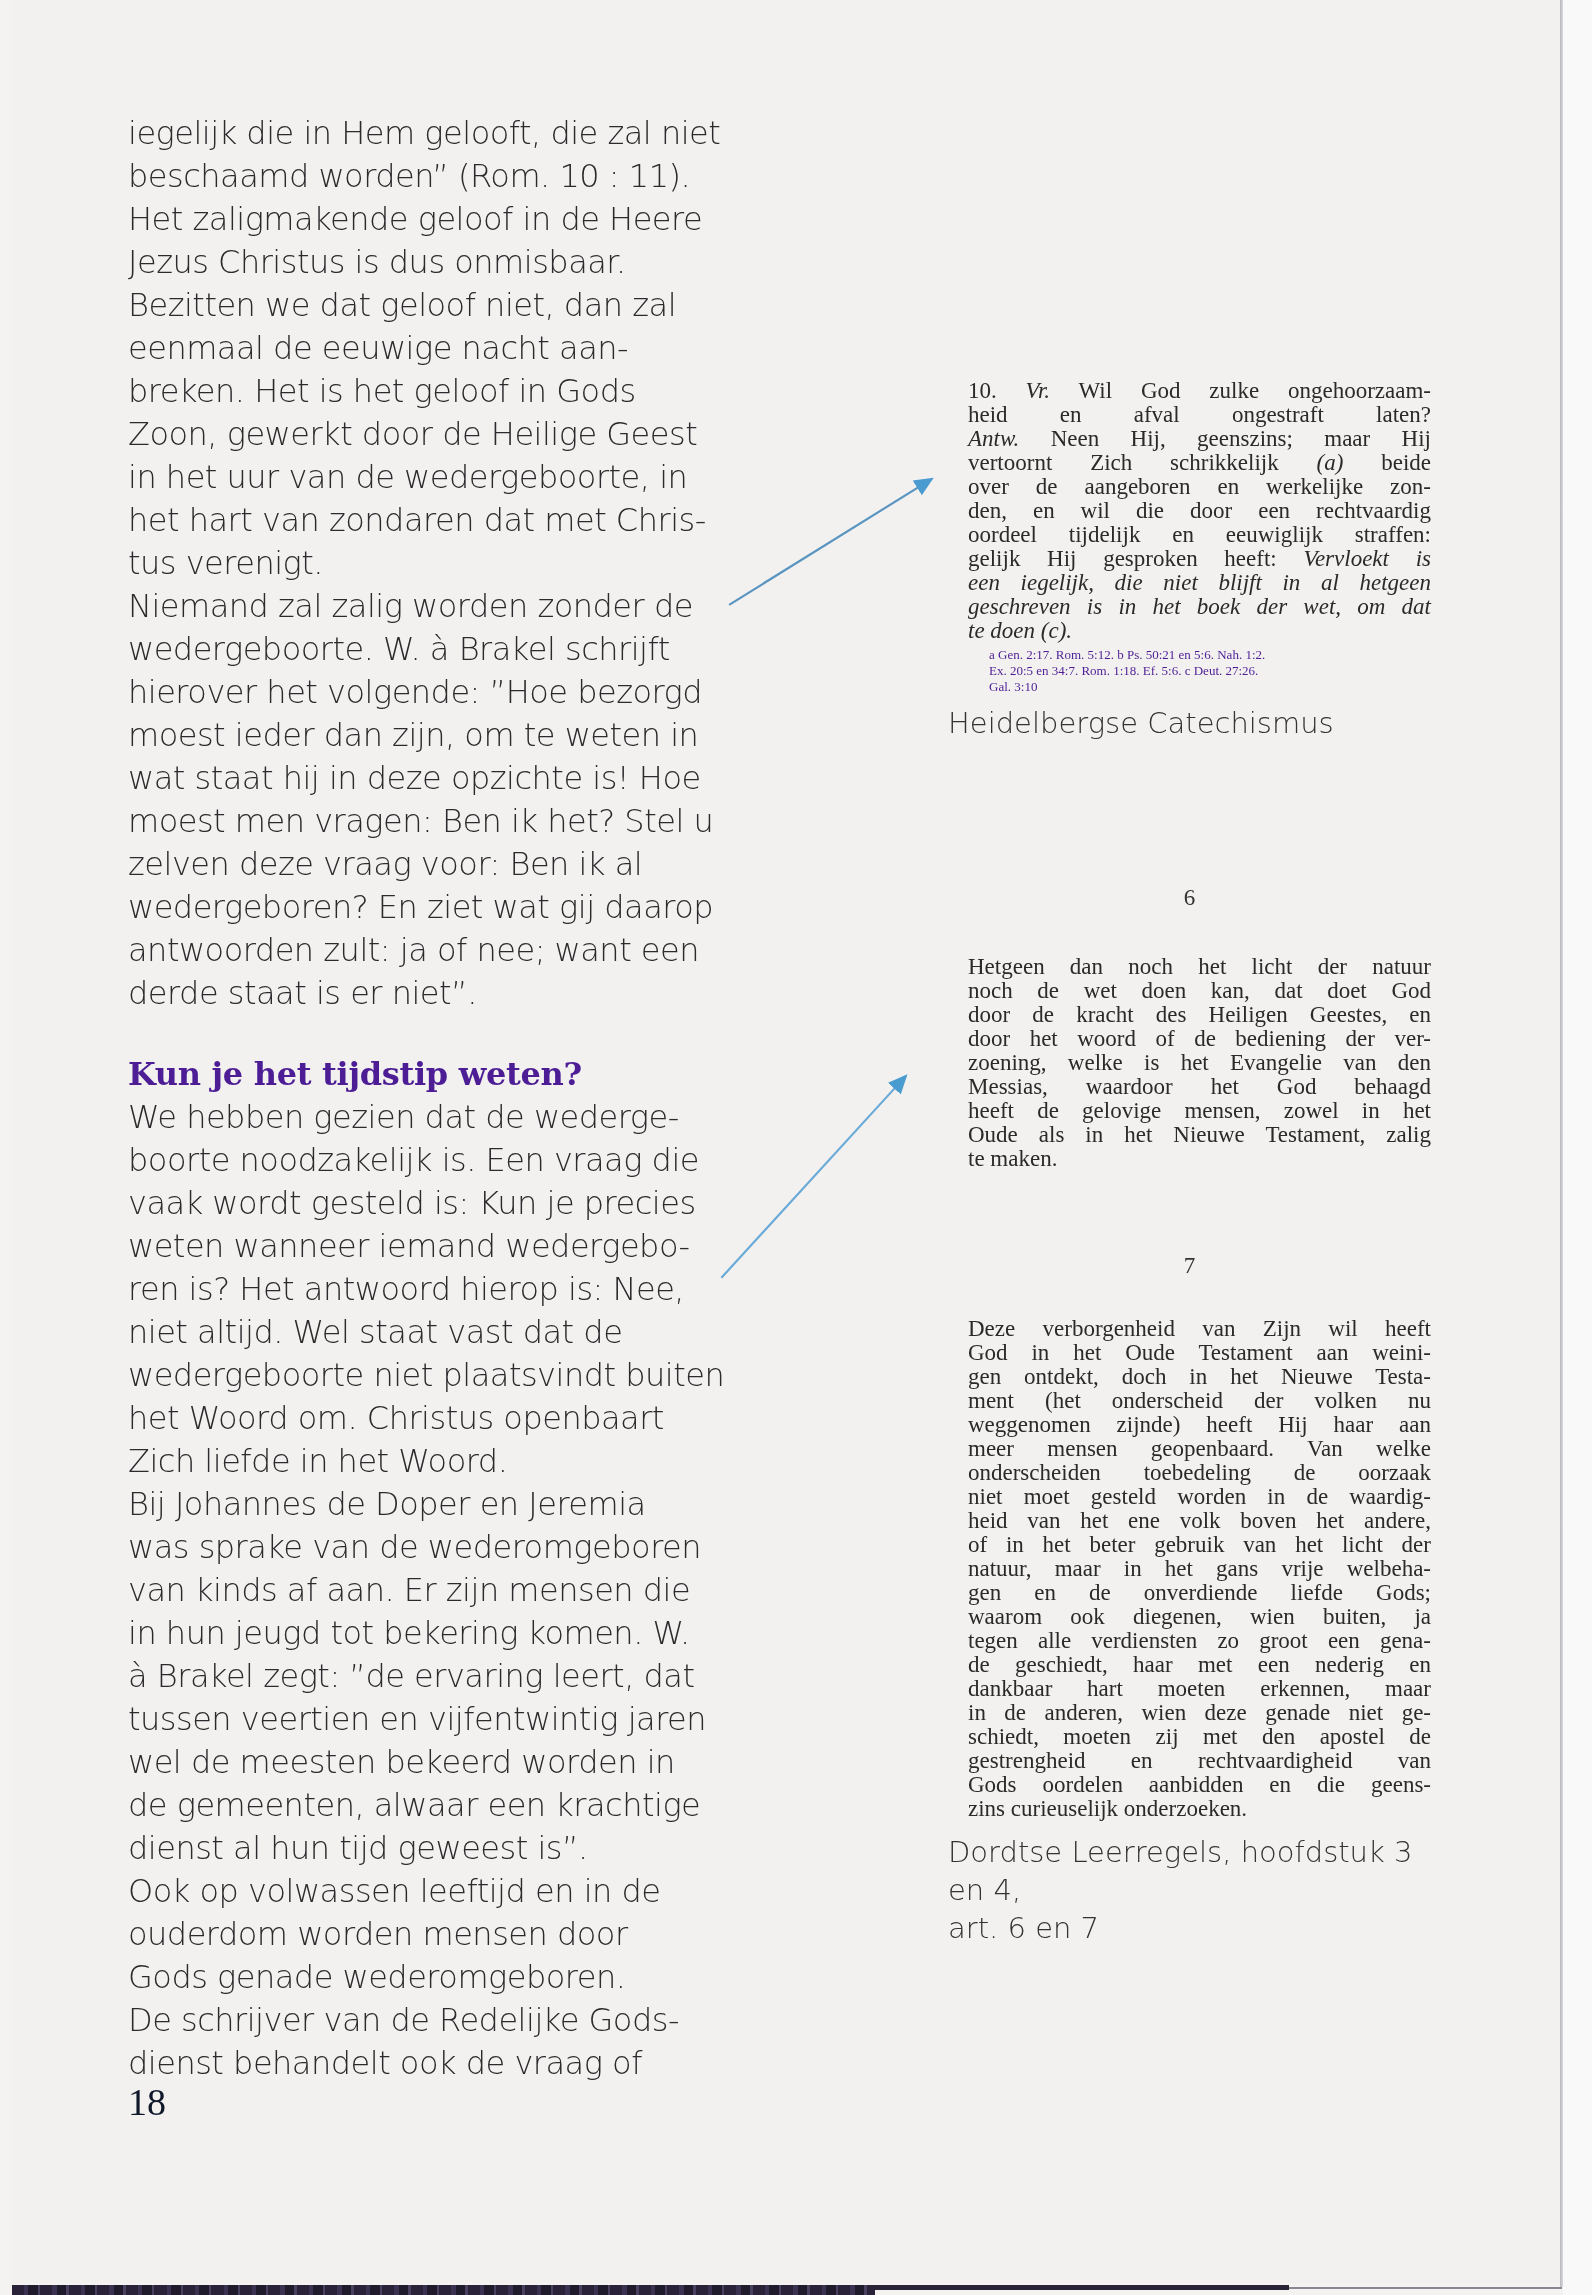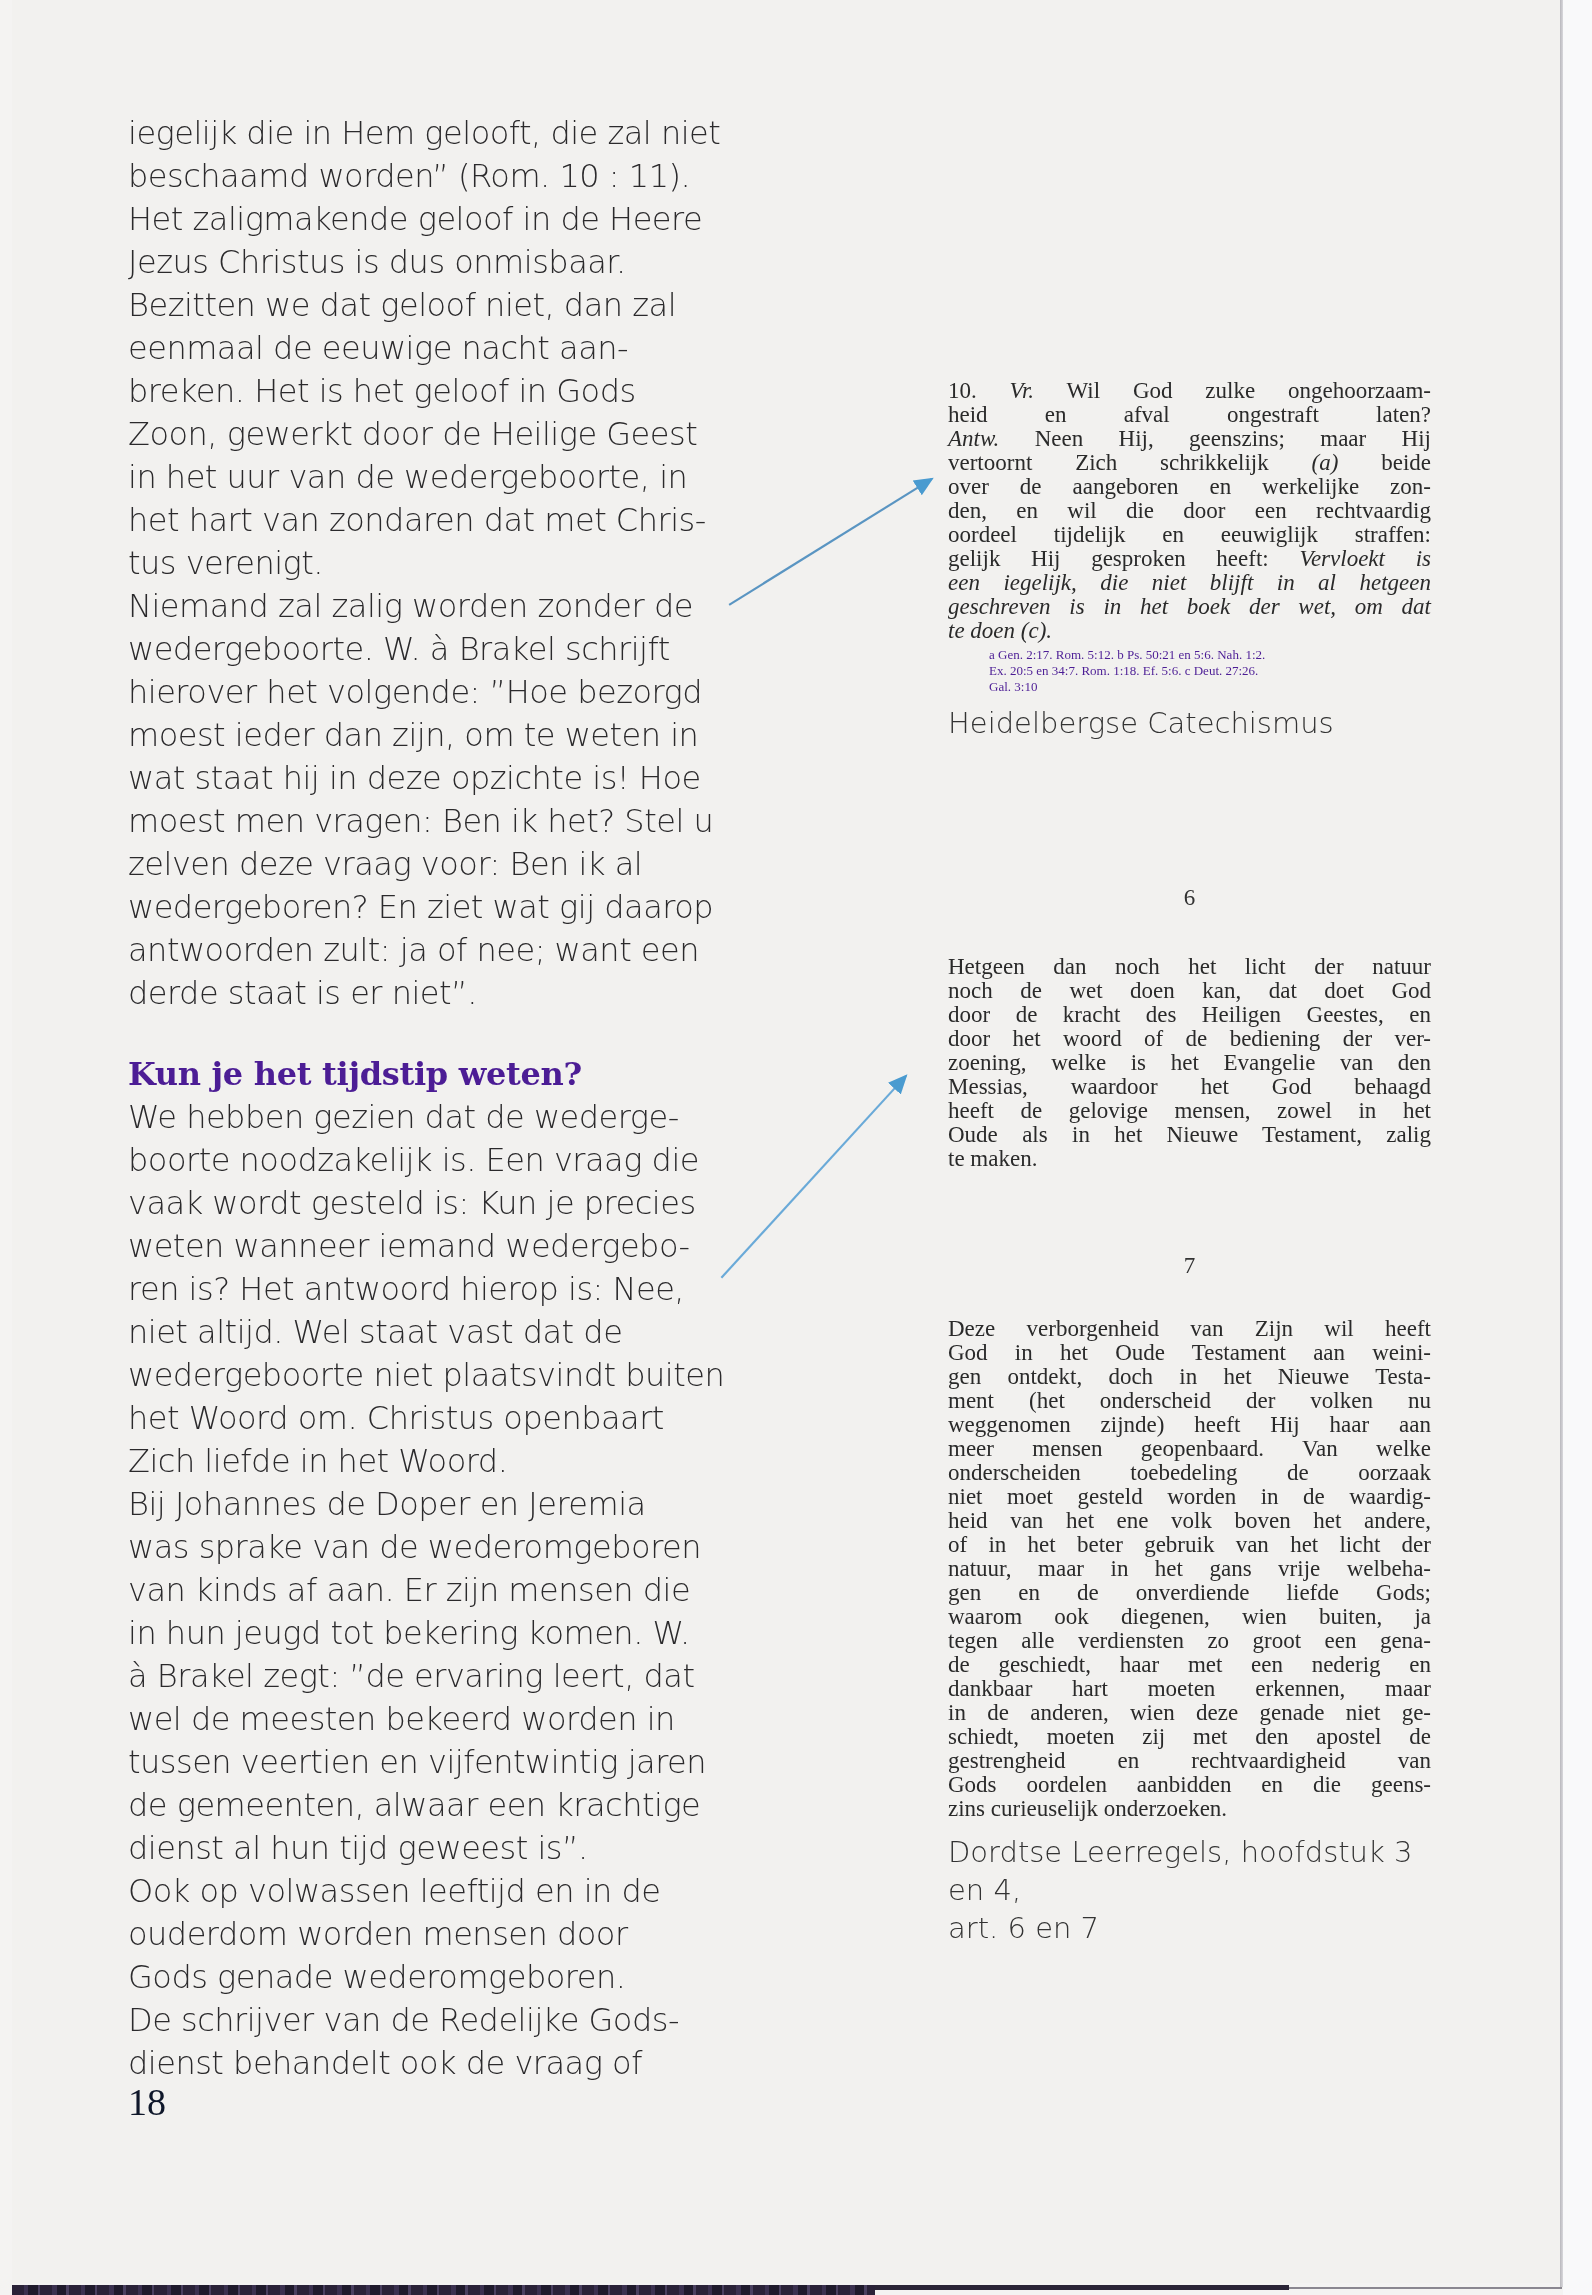--- a/index.html
+++ b/index.html
@@ -49,21 +49,21 @@
     position: absolute; left: 128px; top: 2080px;
     font-family: Liberation Serif, serif; font-size: 38px; color: #0f172a;
   }
 
   
   .right-col {
     position: absolute; left: 948px; width: 483px;
     font-family: "Liberation Serif", serif; color: #2a2a2a;
   }
   .q-text { font-size: 23px; line-height: 24px; }
-  .q-text .line { display: block; white-space: nowrap; text-align: justify; text-align-last: justify; }
+  .q-text .line { display: block; white-space: nowrap; text-align: justify; text-align-last: justify; margin-left: 20px; }
   .q-text .line.last { text-align-last: left; }
   .refs { font-size: 13px; line-height: 16.4px; padding-left: 41px; color: #4c1d95; }
   .refs .line { display: block; white-space: nowrap; }
   .source {
     font-family: "DejaVu Sans", sans-serif; font-weight: 300;
     font-size: 29px; line-height: 38px; color: #333;
   }
   .article-num {
     font-family: "Liberation Serif", serif; font-size: 23px; color: #333;
     text-align: center; width: 483px; position: absolute; left: 948px;
@@ -118,22 +118,22 @@
       <span class="line">wedergeboorte niet plaatsvindt buiten</span>
       <span class="line">het Woord om. Christus openbaart</span>
       <span class="line last">Zich liefde in het Woord.</span>
     </div>
   <div>
       <span class="line">Bij Johannes de Doper en Jeremia</span>
       <span class="line">was sprake van de wederomgeboren</span>
       <span class="line">van kinds af aan. Er zijn mensen die</span>
       <span class="line">in hun jeugd tot bekering komen. W.</span>
       <span class="line">à Brakel zegt: ”de ervaring leert, dat</span>
+      <span class="line">tussen veertien en vijfentwintig jaren</span>
       <span class="line">wel de meesten bekeerd worden in</span>
-      <span class="line">tussen veertien en vijfentwintig jaren</span>
       <span class="line">de gemeenten, alwaar een krachtige</span>
       <span class="line last">dienst al hun tijd geweest is”.</span>
     </div>
   <div>
       <span class="line">Ook op volwassen leeftijd en in de</span>
       <span class="line">ouderdom worden mensen door</span>
       <span class="line last">Gods genade wederomgeboren.</span>
     </div>
   <div>
       <span class="line">De schrijver van de Redelijke Gods-</span>

